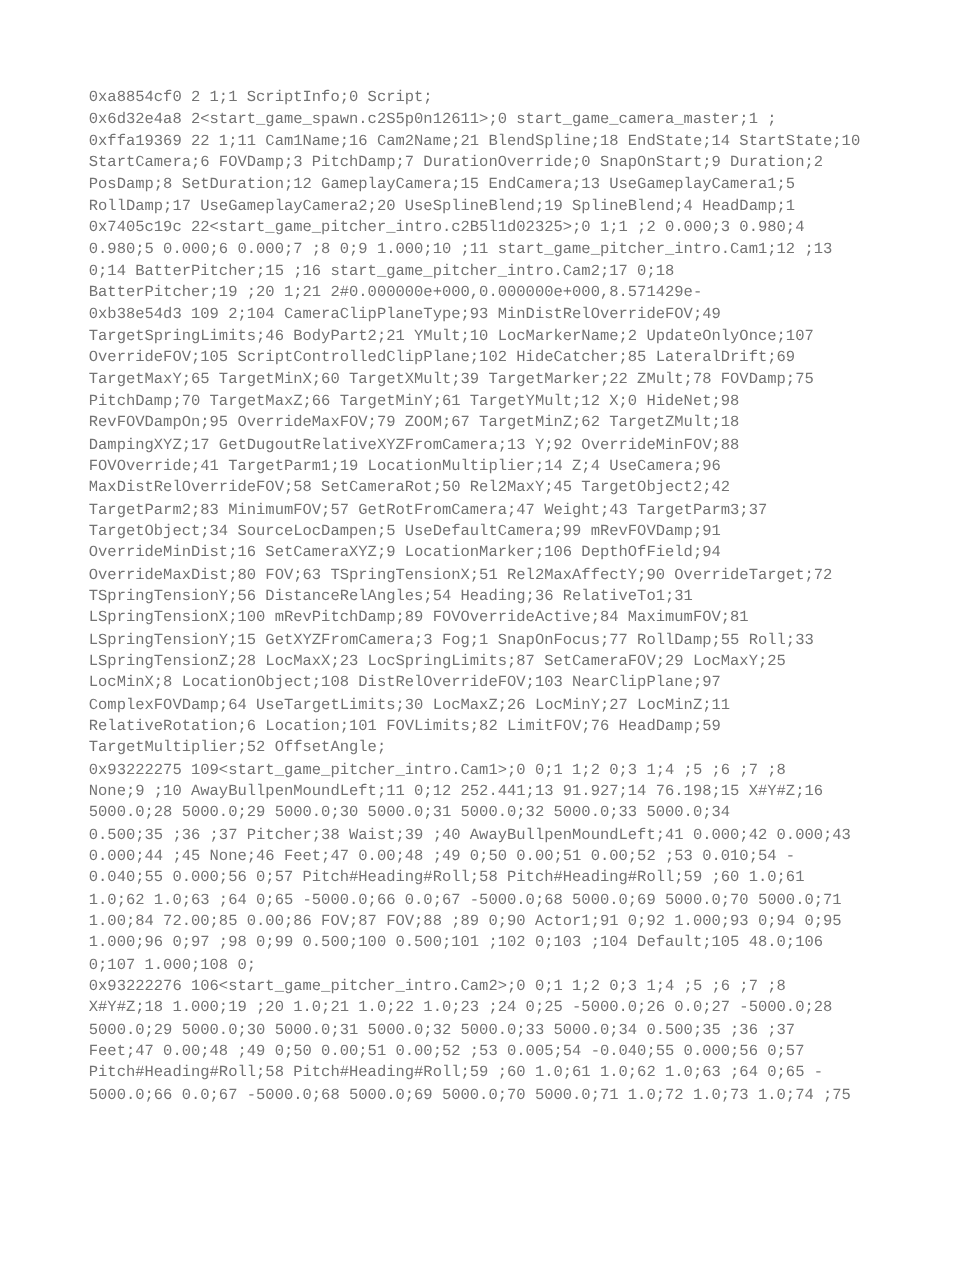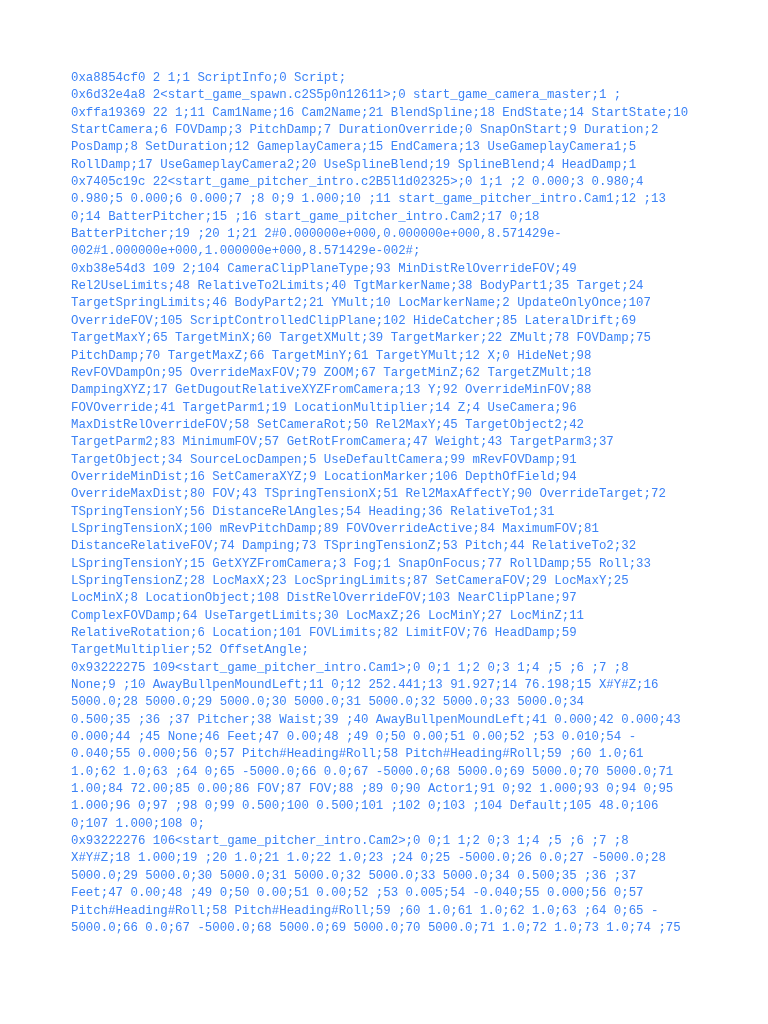--- a/index.html
+++ b/index.html
@@ -16,57 +16,54 @@
     .page {
       position: absolute;
       left: 71px;
       top: 70px;
       width: 680px;
     }
     .line {
       font-family: "Liberation Mono", "DejaVu Sans Mono", monospace;
       font-size: 12.4px;
       line-height: 17.35px;
-      color: #3b82f6;
+      color: #737373;
       white-space: pre;
       height: 17.35px;
     }
   </style>
 </head>
 <body>
 
 <div class="page">
   <div class="line">0xa8854cf0 2 1;1 ScriptInfo;0 Script;</div>
   <div class="line">0x6d32e4a8 2&lt;start_game_spawn.c2S5p0n12611&gt;;0 start_game_camera_master;1 ;</div>
   <div class="line">0xffa19369 22 1;11 Cam1Name;16 Cam2Name;21 BlendSpline;18 EndState;14 StartState;10</div>
   <div class="line">StartCamera;6 FOVDamp;3 PitchDamp;7 DurationOverride;0 SnapOnStart;9 Duration;2</div>
   <div class="line">PosDamp;8 SetDuration;12 GameplayCamera;15 EndCamera;13 UseGameplayCamera1;5</div>
   <div class="line">RollDamp;17 UseGameplayCamera2;20 UseSplineBlend;19 SplineBlend;4 HeadDamp;1</div>
   <div class="line">0x7405c19c 22&lt;start_game_pitcher_intro.c2B5l1d02325&gt;;0 1;1 ;2 0.000;3 0.980;4</div>
   <div class="line">0.980;5 0.000;6 0.000;7 ;8 0;9 1.000;10 ;11 start_game_pitcher_intro.Cam1;12 ;13</div>
   <div class="line">0;14 BatterPitcher;15 ;16 start_game_pitcher_intro.Cam2;17 0;18</div>
   <div class="line">BatterPitcher;19 ;20 1;21 2#0.000000e+000,0.000000e+000,8.571429e-</div>
-  <div class="line">002#1.000000e+000,1.000000e+000,8.571429e-002#;</div>
   <div class="line">0xb38e54d3 109 2;104 CameraClipPlaneType;93 MinDistRelOverrideFOV;49</div>
-  <div class="line">Rel2UseLimits;48 RelativeTo2Limits;40 TgtMarkerName;38 BodyPart1;35 Target;24</div>
   <div class="line">TargetSpringLimits;46 BodyPart2;21 YMult;10 LocMarkerName;2 UpdateOnlyOnce;107</div>
   <div class="line">OverrideFOV;105 ScriptControlledClipPlane;102 HideCatcher;85 LateralDrift;69</div>
   <div class="line">TargetMaxY;65 TargetMinX;60 TargetXMult;39 TargetMarker;22 ZMult;78 FOVDamp;75</div>
   <div class="line">PitchDamp;70 TargetMaxZ;66 TargetMinY;61 TargetYMult;12 X;0 HideNet;98</div>
   <div class="line">RevFOVDampOn;95 OverrideMaxFOV;79 ZOOM;67 TargetMinZ;62 TargetZMult;18</div>
   <div class="line">DampingXYZ;17 GetDugoutRelativeXYZFromCamera;13 Y;92 OverrideMinFOV;88</div>
   <div class="line">FOVOverride;41 TargetParm1;19 LocationMultiplier;14 Z;4 UseCamera;96</div>
   <div class="line">MaxDistRelOverrideFOV;58 SetCameraRot;50 Rel2MaxY;45 TargetObject2;42</div>
   <div class="line">TargetParm2;83 MinimumFOV;57 GetRotFromCamera;47 Weight;43 TargetParm3;37</div>
   <div class="line">TargetObject;34 SourceLocDampen;5 UseDefaultCamera;99 mRevFOVDamp;91</div>
   <div class="line">OverrideMinDist;16 SetCameraXYZ;9 LocationMarker;106 DepthOfField;94</div>
-  <div class="line">OverrideMaxDist;80 FOV;43 TSpringTensionX;51 Rel2MaxAffectY;90 OverrideTarget;72</div>
+  <div class="line">OverrideMaxDist;80 FOV;63 TSpringTensionX;51 Rel2MaxAffectY;90 OverrideTarget;72</div>
   <div class="line">TSpringTensionY;56 DistanceRelAngles;54 Heading;36 RelativeTo1;31</div>
   <div class="line">LSpringTensionX;100 mRevPitchDamp;89 FOVOverrideActive;84 MaximumFOV;81</div>
-  <div class="line">DistanceRelativeFOV;74 Damping;73 TSpringTensionZ;53 Pitch;44 RelativeTo2;32</div>
   <div class="line">LSpringTensionY;15 GetXYZFromCamera;3 Fog;1 SnapOnFocus;77 RollDamp;55 Roll;33</div>
   <div class="line">LSpringTensionZ;28 LocMaxX;23 LocSpringLimits;87 SetCameraFOV;29 LocMaxY;25</div>
   <div class="line">LocMinX;8 LocationObject;108 DistRelOverrideFOV;103 NearClipPlane;97</div>
   <div class="line">ComplexFOVDamp;64 UseTargetLimits;30 LocMaxZ;26 LocMinY;27 LocMinZ;11</div>
   <div class="line">RelativeRotation;6 Location;101 FOVLimits;82 LimitFOV;76 HeadDamp;59</div>
   <div class="line">TargetMultiplier;52 OffsetAngle;</div>
   <div class="line">0x93222275 109&lt;start_game_pitcher_intro.Cam1&gt;;0 0;1 1;2 0;3 1;4 ;5 ;6 ;7 ;8</div>
   <div class="line">None;9 ;10 AwayBullpenMoundLeft;11 0;12 252.441;13 91.927;14 76.198;15 X#Y#Z;16</div>
   <div class="line">5000.0;28 5000.0;29 5000.0;30 5000.0;31 5000.0;32 5000.0;33 5000.0;34</div>
   <div class="line">0.500;35 ;36 ;37 Pitcher;38 Waist;39 ;40 AwayBullpenMoundLeft;41 0.000;42 0.000;43</div>

